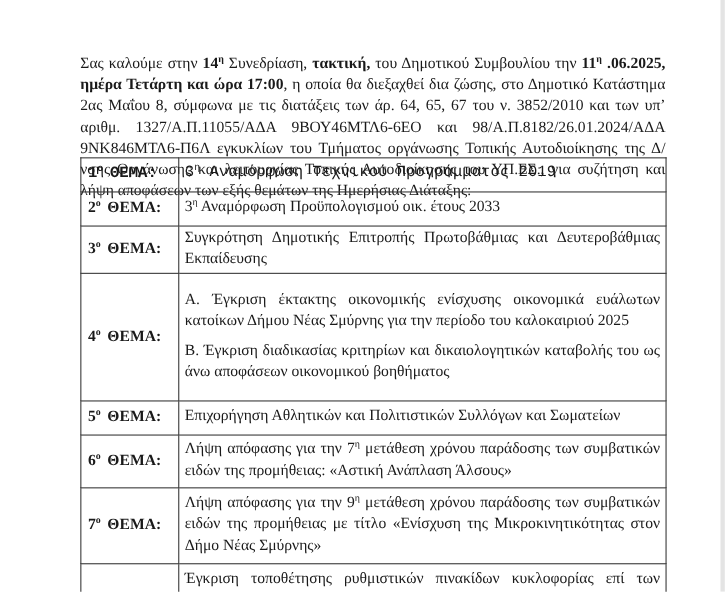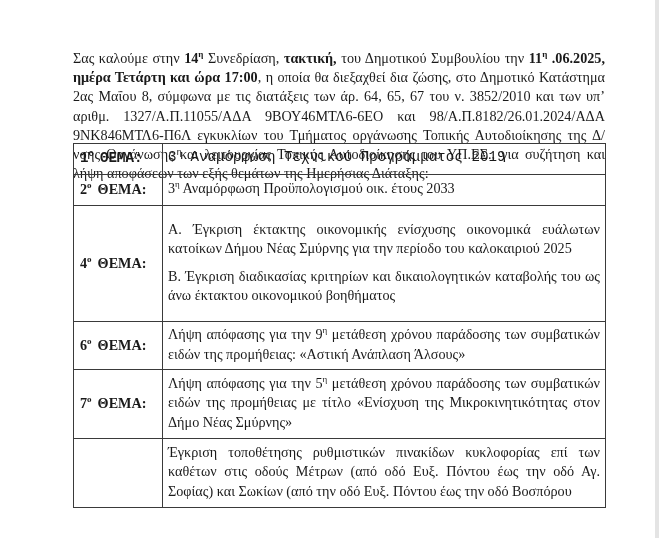--- a/index.html
+++ b/index.html
@@ -68,37 +68,49 @@
     <td class="subj">
           <p><span>3</span><sup>η</sup><span> Αναμόρφωση Τεχνικού Προγράμματος 2019</span></p>
         </td>
   </tr>
   <tr class="r2">
     <td class="num"><span class="ord"><span>2</span><sup>ο</sup></span><span>ΘΕΜΑ:</span></td>
     <td class="subj">
           <p><span>3</span><sup>η</sup><span> Αναμόρφωση Προϋπολογισμού οικ. έτους 2033</span></p>
         </td>
   </tr>
+  <tr class="r3">
+    <td class="num"><span class="ord"><span>3</span><sup>ο</sup></span><span>ΘΕΜΑ:</span></td>
+    <td class="subj">
+          <p>Συγκρότηση Δημοτικής Επιτροπής Πρωτοβάθμιας και Δευτεροβάθμιας Εκπαίδευσης</p>
+        </td>
+  </tr>
   <tr class="r4">
     <td class="num"><span class="ord"><span>4</span><sup>ο</sup></span><span>ΘΕΜΑ:</span></td>
     <td class="subj" style="vertical-align:middle;">
           <p>Α. Έγκριση έκτακτης οικονομικής ενίσχυσης οικονομικά ευάλωτων κατοίκων Δήμου Νέας Σμύρνης για την περίοδο του καλοκαιριού 2025</p>
-          <p>Β. Έγκριση διαδικασίας κριτηρίων και δικαιολογητικών καταβολής του ως άνω έκτακτου οικονομικού βοηθήματος</p>
+          <p>Β. Έγκριση διαδικασίας κριτηρίων και δικαιολογητικών καταβολής του ως άνω αποφάσεων οικονομικού βοηθήματος</p>
+        </td>
+  </tr>
+  <tr class="r5">
+    <td class="num"><span class="ord"><span>5</span><sup>ο</sup></span><span>ΘΕΜΑ:</span></td>
+    <td class="subj">
+          <p>Επιχορήγηση Αθλητικών και Πολιτιστικών Συλλόγων και Σωματείων</p>
         </td>
   </tr>
   <tr class="r6">
     <td class="num"><span class="ord"><span>6</span><sup>ο</sup></span><span>ΘΕΜΑ:</span></td>
     <td class="subj">
-          <p><span>Λήψη απόφασης για την 9</span><sup>η</sup><span> μετάθεση χρόνου παράδοσης των συμβατικών ειδών της προμήθειας: «Αστική Ανάπλαση Άλσους»</span></p>
+          <p><span>Λήψη απόφασης για την 7</span><sup>η</sup><span> μετάθεση χρόνου παράδοσης των συμβατικών ειδών της προμήθειας: «Αστική Ανάπλαση Άλσους»</span></p>
         </td>
   </tr>
   <tr class="r7">
     <td class="num"><span class="ord"><span>7</span><sup>ο</sup></span><span>ΘΕΜΑ:</span></td>
     <td class="subj">
-          <p><span>Λήψη απόφασης για την 5</span><sup>η</sup><span> μετάθεση χρόνου παράδοσης των συμβατικών ειδών της προμήθειας με τίτλο «Ενίσχυση της Μικροκινητικότητας στον Δήμο Νέας Σμύρνης»</span></p>
+          <p><span>Λήψη απόφασης για την 9</span><sup>η</sup><span> μετάθεση χρόνου παράδοσης των συμβατικών ειδών της προμήθειας με τίτλο «Ενίσχυση της Μικροκινητικότητας στον Δήμο Νέας Σμύρνης»</span></p>
         </td>
   </tr>
   <tr class="r8">
     <td class="num"></td>
     <td class="subj">
           <p>Έγκριση τοποθέτησης ρυθμιστικών πινακίδων κυκλοφορίας επί των καθέτων στις οδούς Μέτρων (από οδό Ευξ. Πόντου έως την οδό Αγ. Σοφίας) και Σωκίων (από την οδό Ευξ. Πόντου έως την οδό Βοσπόρου</p>
         </td>
   </tr>
 </tbody>
   </table>

